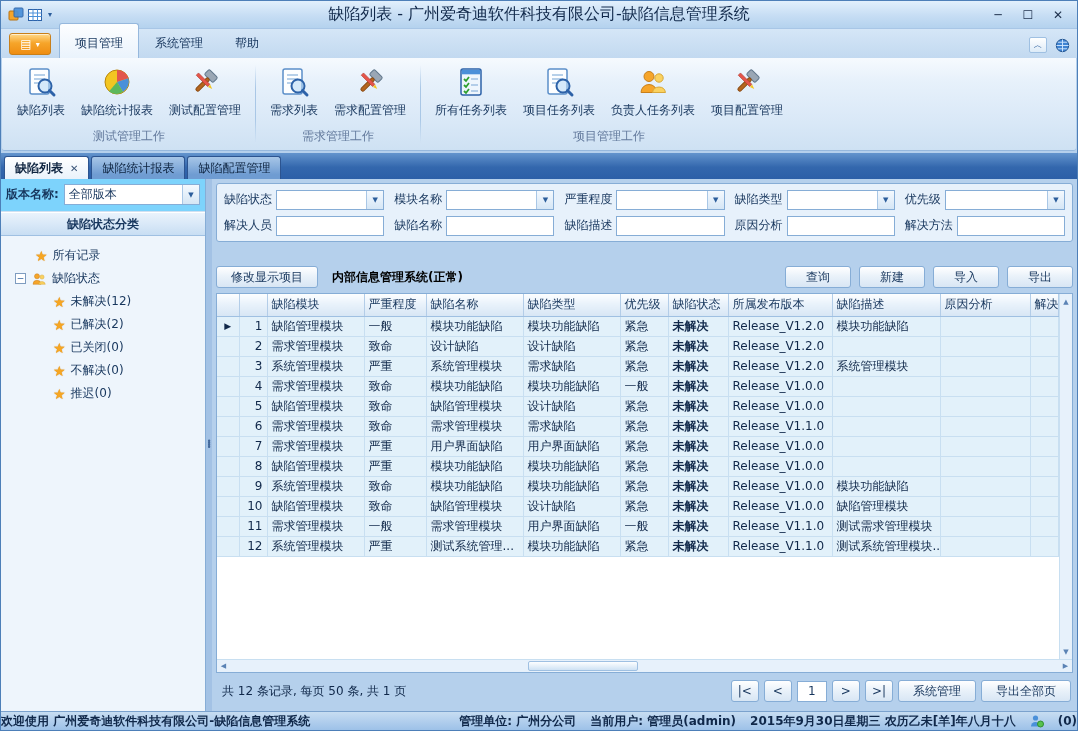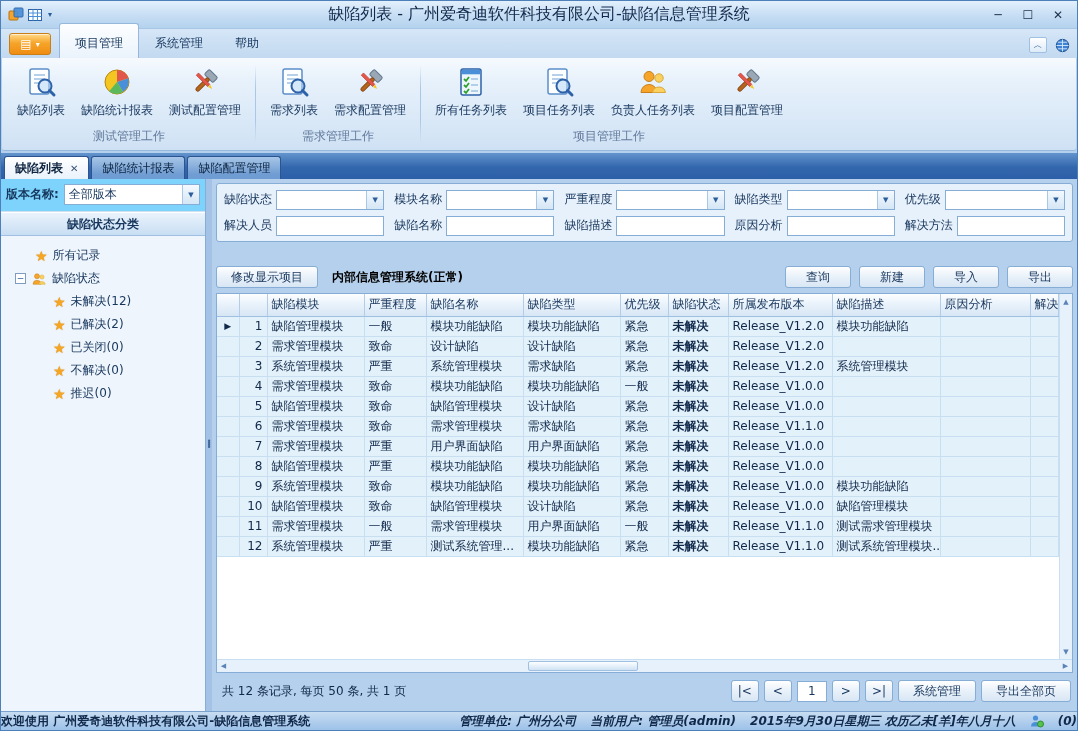--- a/index.html
+++ b/index.html
@@ -106,21 +106,21 @@
   
   .footer-row { display:flex; align-items:center; margin:7px 2px 9px; gap:5px; flex:0 0 auto; }
   .rec-info { color:#10284a; padding-left:4px; }
   .footer-row .spacer { flex:1; }
   .pager-btn { min-width:28px; padding:0 6px; }
   .page-input { width:30px; height:21px; border:1px solid #86add6; text-align:center; font:inherit; color:#17365d; }
 
   
   .statusbar { height:19px; flex:0 0 19px; background:linear-gradient(#c7ddf2,#9dc1e8); border-top:1px solid #7ba2cd; display:flex; align-items:center; padding:0 0; color:#10284a; }
   .sb-left { font-weight:bold; }
-  .sb-right { margin-left:auto; display:flex; align-items:center; gap:14px; font-weight:bold;font-style:italic; }
+  .sb-right { margin-left:auto; display:flex; align-items:center; gap:14px; font-weight:bold; }
   .icon14 { width:14px; height:14px; display:inline-flex; }
 </style>
 </head>
 <body>
 
 <div class="window">
 
   <div class="titlebar">
     <div class="qat">
       <span class="icon16">

